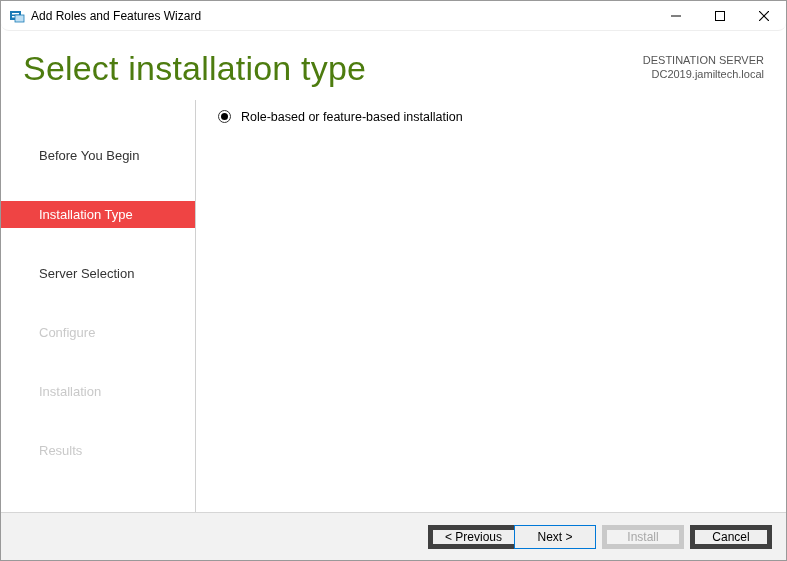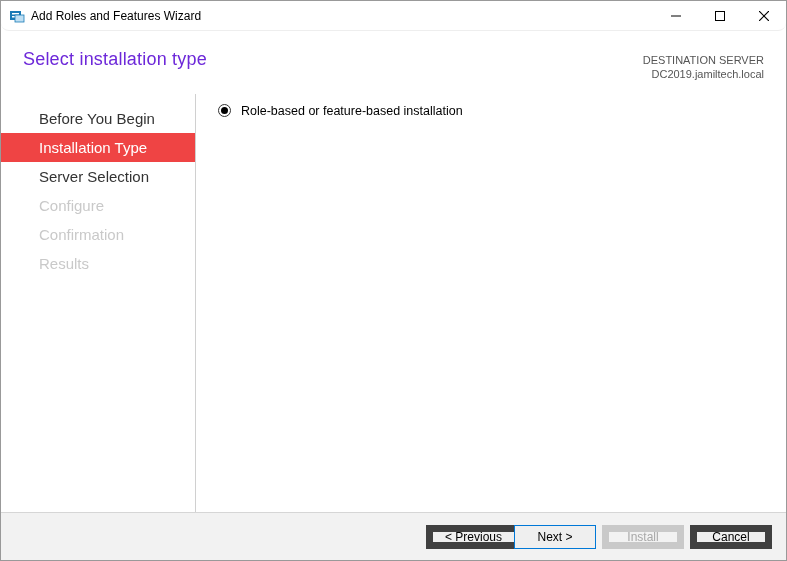--- a/index.html
+++ b/index.html
@@ -43,23 +43,23 @@
       font-size: 14px;
       font-family: Arial, sans-serif;
       cursor: default;
     }
     .header {
       display: flex;
       align-items: flex-start;
       padding: 18px 22px 12px 22px;
     }
     .page-title {
-      font-size: 18px;
+      font-size: 34px;
       font-weight: 300;
-      color: #6d28d9;
+      color: #4d7c0f;
       letter-spacing: 0.2px;
     }
     .dest-block {
       margin-left: auto;
       text-align: right;
       font-size: 11px;
       color: #555;
       line-height: 1.3;
       padding-top: 4px;
     }
@@ -70,23 +70,24 @@
       position: relative;
     }
     .sidebar {
       width: 195px;
       padding: 10px 0 0 0;
       border-right: 1px solid #d0d0d0;
       margin-left: 0;
     }
     .step {
       padding: 6px 14px 6px 38px;
-      font-size: 15px;
+      font-size: 13px;
       color: #333;
       cursor: default;
+      margin-top: 32px;
     }
     .step.active {
       background: #ef4444;
       color: #fff;
     }
     .step.disabled {
       color: #c9c9c9;
     }
     .content {
       flex: 1;
@@ -128,21 +129,21 @@
       background: #f2f2f2;
       display: flex;
       align-items: center;
       justify-content: flex-end;
       padding: 0 14px;
       gap: 6px;
     }
     .btn {
       min-width: 82px;
       height: 24px;
-      border: 7px solid #404040;
+      border: 5px solid #404040;
       background: #efefef;
       font-size: 12px;
       color: #000;
       display: flex;
       align-items: center;
       justify-content: center;
       padding: 0 12px;
       cursor: default;
     }
     .btn.default { border: 1px solid #0078d7; }
@@ -191,21 +192,21 @@
     <div>DC2019.jamiltech.local</div>
   </div>
 </div>
 
 <div class="body">
   <div class="sidebar">
     <div class="step">Before You Begin</div>
     <div class="step active">Installation Type</div>
     <div class="step">Server Selection</div>
     <div class="step disabled">Configure</div>
-    <div class="step disabled">Confirmation</div>
+    <div class="step disabled">Installation</div>
     <div class="step disabled">Results</div>
   </div>
 
   <div class="content">
 
     <div class="option-row">
       <div class="radio selected"></div>
       <div class="option-body">
         <div class="option-title">Role-based or feature-based installation</div>
       </div>

